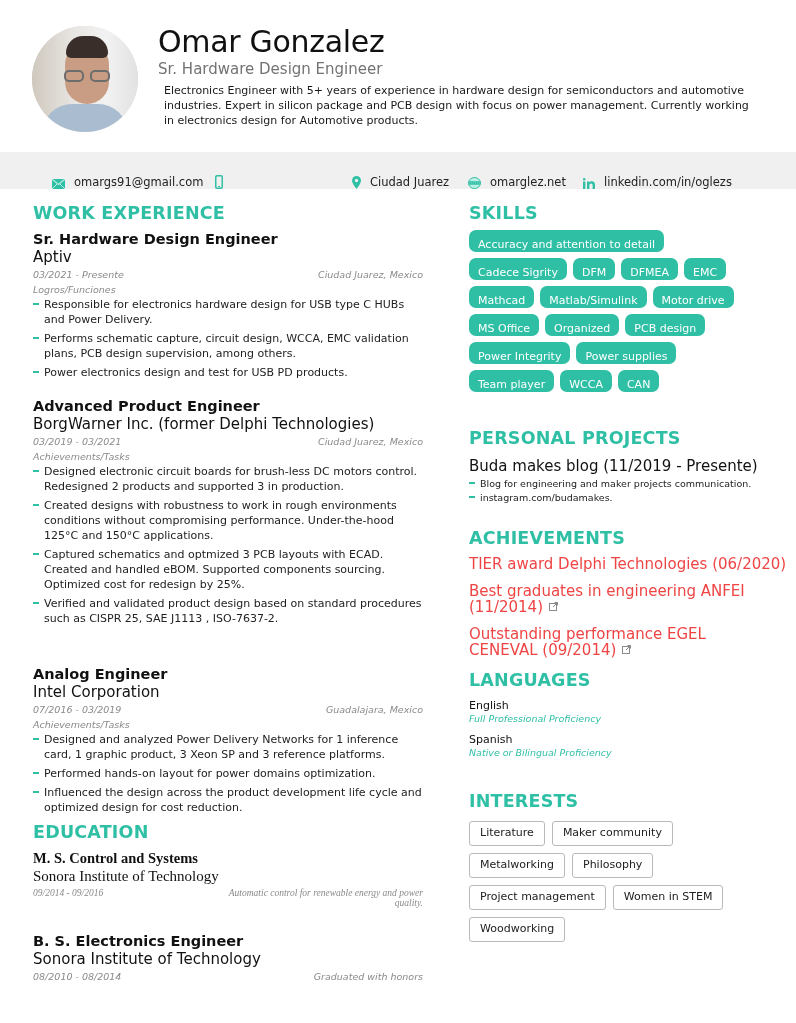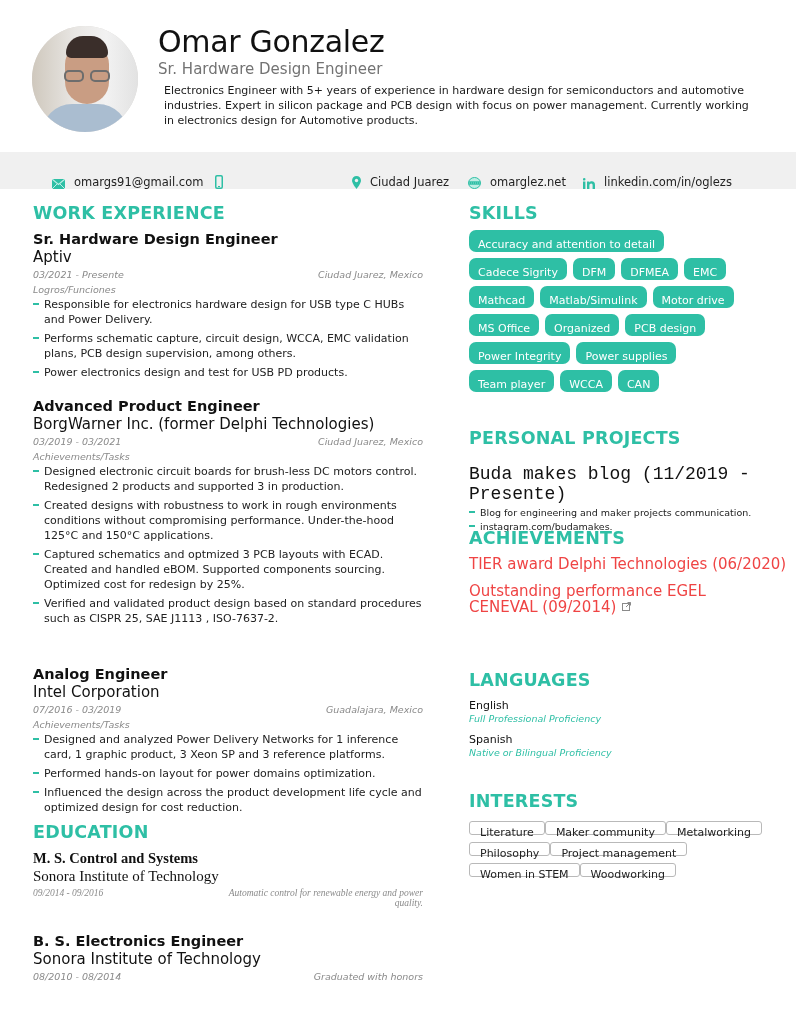--- a/index.html
+++ b/index.html
@@ -37,25 +37,25 @@
   .bullets { list-style: none; margin-top: 2px; }
   .bullets li { position: relative; padding-left: 11px; font-size: 11px; line-height: 15px; color: #222; margin-bottom: 4px; }
   .bullets li .dash { position: absolute; left: 0; top: 6px; width: 6px; height: 2px; background: #2ebfa5; }
 
   .edu { position: absolute; left: 0; width: 390px; }
   .edu-note { text-align: right; max-width: 220px; }
 
   .tags { display: flex; flex-wrap: wrap; width: 300px; }
   .skill-tag { background: #2ebfa5; color: #fff; font-size: 11px; height: 22px; line-height: 22px; padding: 4px 9px;
     border-radius: 7px; margin: 0 6px 6px 0; white-space: nowrap; }
-  .interest-tag { border: 1px solid #b9b9b9; color: #222; font-size: 11px; height: 14px; line-height: 22px; padding: 0 10px;
-    border-radius: 3px; margin: 0 0 7px 0; white-space: nowrap; background:#fff; }
+  .interest-tag { border: 1px solid #b9b9b9; color: #222; font-size: 11px; height: 25px; line-height: 22px; padding: 0 10px;
+    border-radius: 3px; margin: 0 7px 7px 0; white-space: nowrap; background:#fff; }
 
   .r-block { position: absolute; left: 0; width: 320px; }
-  .proj-title { font-size: 18px; color: #111; margin-top: 16px; font-family: Liberation Mono, monospace; }
+  .proj-title { font-size: 15px; color: #111; margin-top: 9px; }
   .small-bullets { list-style:none; margin-top: 2px; }
   .small-bullets li { position: relative; padding-left: 11px; font-size: 9.5px; line-height: 14px; color: #222; }
   .small-bullets li .dash { position:absolute; left:0; top:5px; width:6px; height:2px; background:#2ebfa5; }
   .ach-item { font-size: 15px; line-height: 15px; color: #ef4444; margin-top: 12px; }
   .ach-item .ext { display:inline-block; margin-left:6px; vertical-align: 1px; }
   .lang-name { font-size: 11px; color: #111; margin-top: 9px; }
   .lang-level { font-size: 9.5px; font-style: italic; color: #2ebfa5; margin-top: 1px; }
 </style>
 </head>
 <body>
@@ -218,20 +218,26 @@
       <li><span class="dash"></span><span>Blog for engineering and maker projects communication.</span></li>
       <li><span class="dash"></span><span>instagram.com/budamakes.</span></li>
     </ul>
   </div>
 
   <div class="r-block" style="top:328px;">
     <div class="section-title">ACHIEVEMENTS</div>
     <div class="ach-item" style="margin-top:9px;">
       <span>TIER award Delphi Technologies (06/2020)</span>
     </div>
+    <div class="ach-item">
+      <span>Best graduates in engineering ANFEI (11/2014)</span><span class="ext"><svg width="9" height="9" viewBox="0 0 9 9">
+            <rect x="0.5" y="1.5" width="7" height="7" fill="none" stroke="#8a8a8a" stroke-width="1"></rect>
+            <path d="M4 5 L8.5 0.5 M5.5 0.5 H8.5 V3.5" stroke="#8a8a8a" stroke-width="1" fill="none"></path>
+          </svg></span>
+    </div>
     <div class="ach-item" style="width:260px;">
       <span>Outstanding performance EGEL CENEVAL (09/2014)</span><span class="ext"><svg width="9" height="9" viewBox="0 0 9 9">
             <rect x="0.5" y="1.5" width="7" height="7" fill="none" stroke="#8a8a8a" stroke-width="1"></rect>
             <path d="M4 5 L8.5 0.5 M5.5 0.5 H8.5 V3.5" stroke="#8a8a8a" stroke-width="1" fill="none"></path>
           </svg></span>
     </div>
   </div>
 
   <div class="r-block" style="top:470px;">
     <div class="section-title">LANGUAGES</div>

